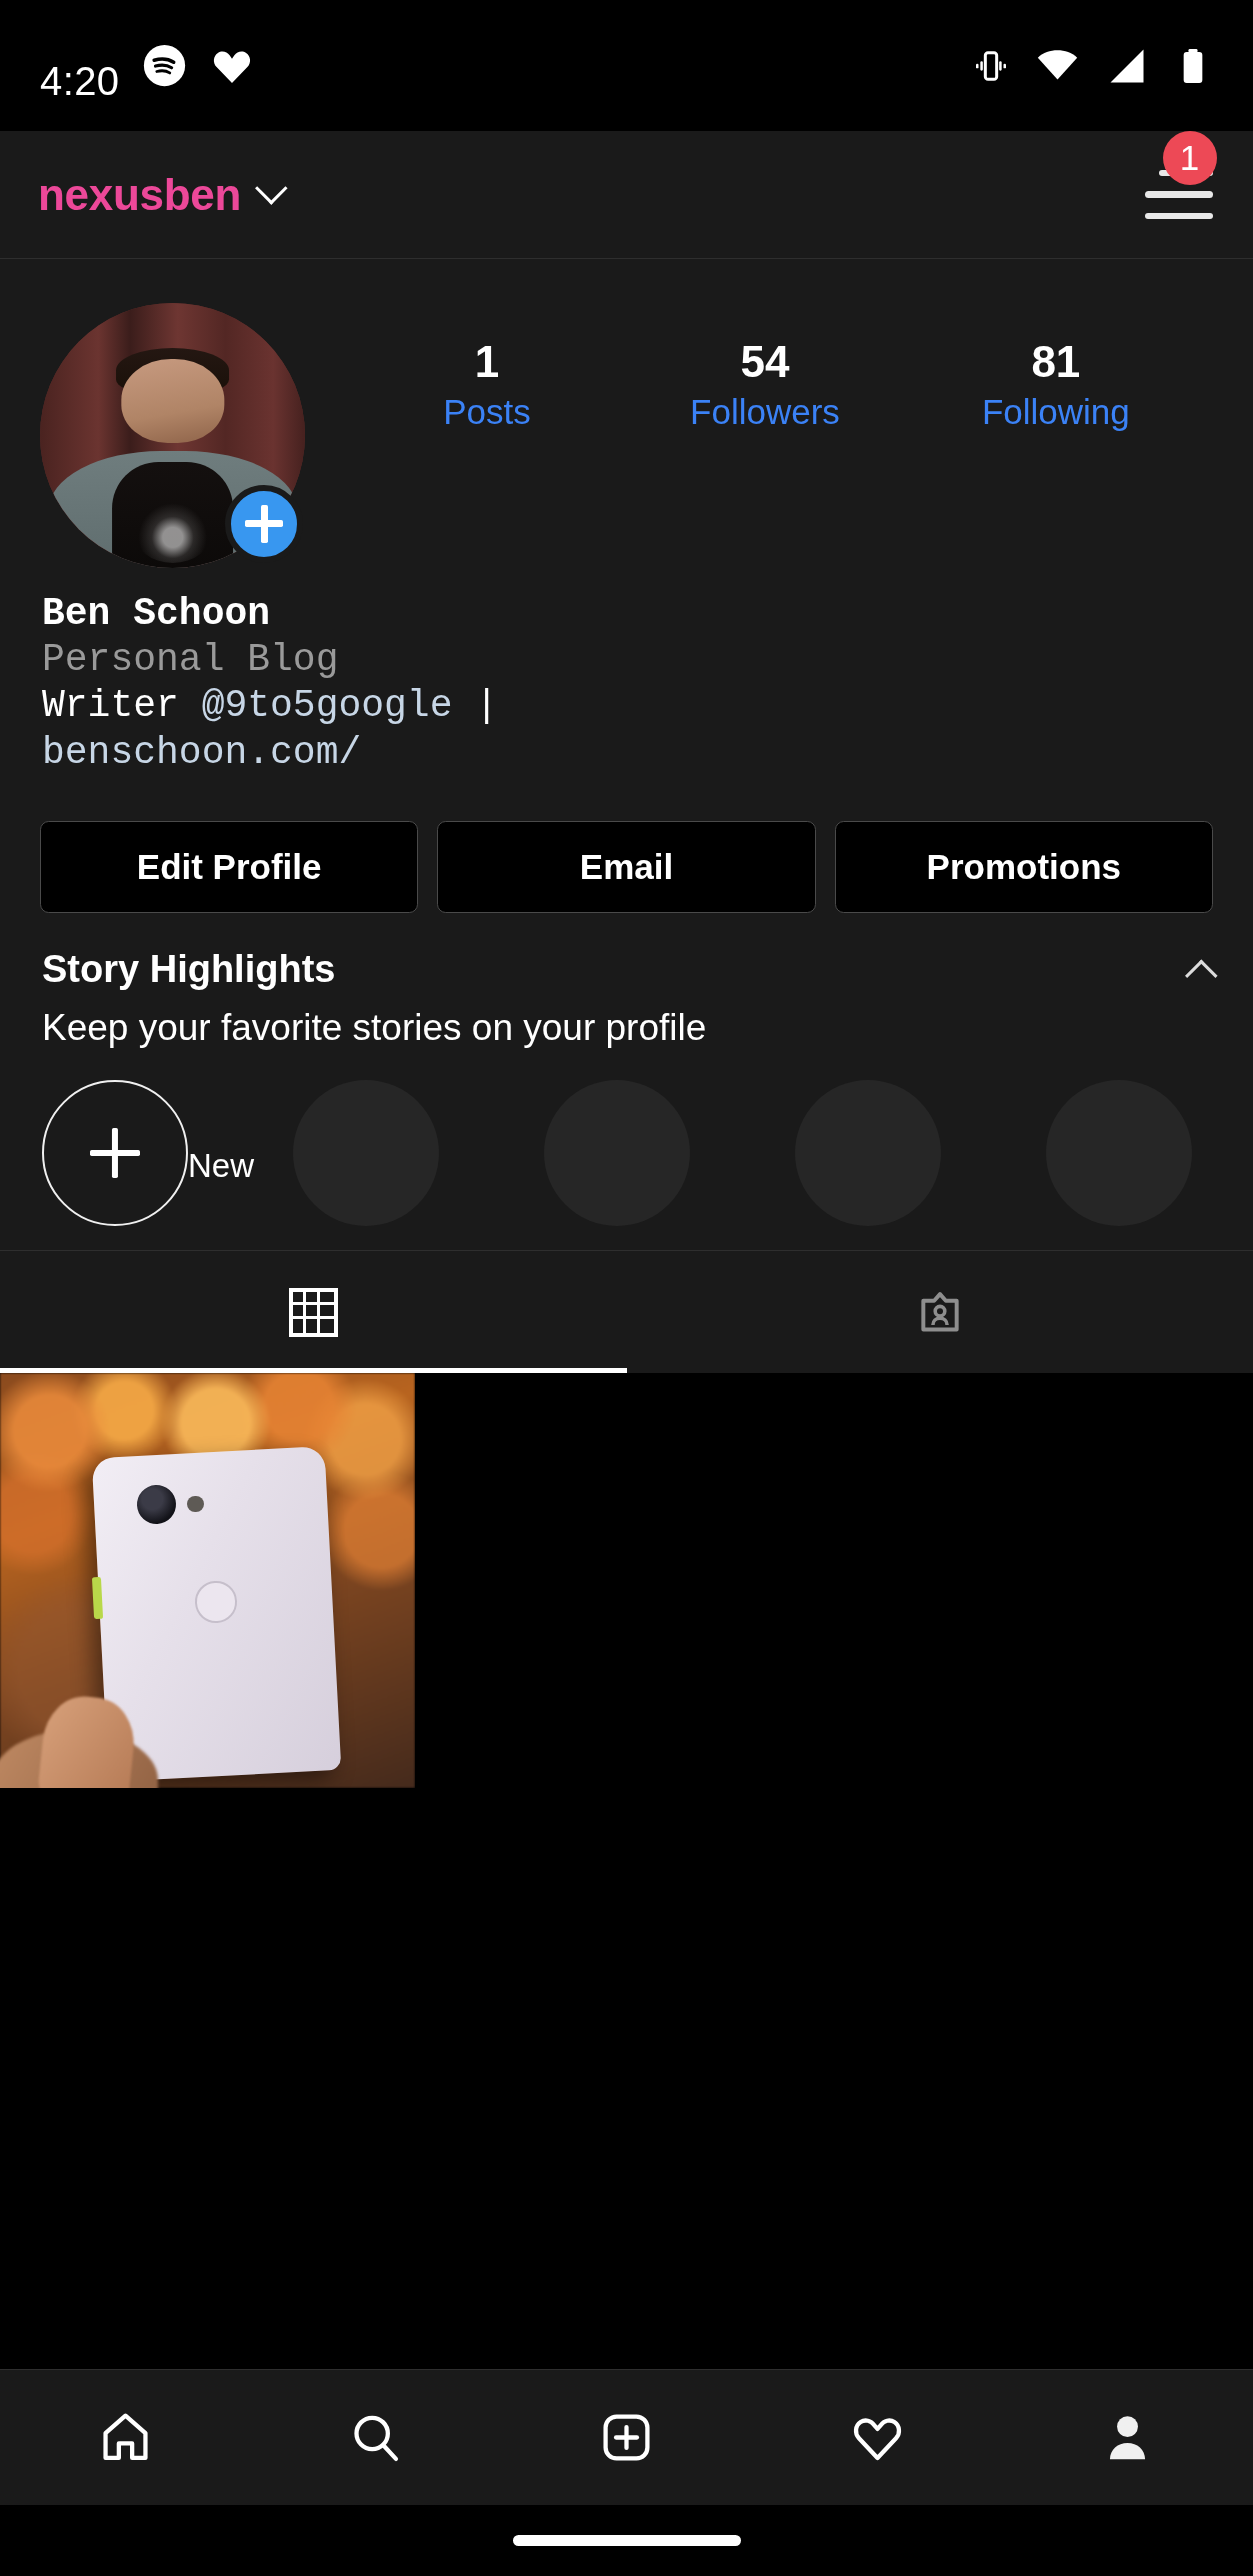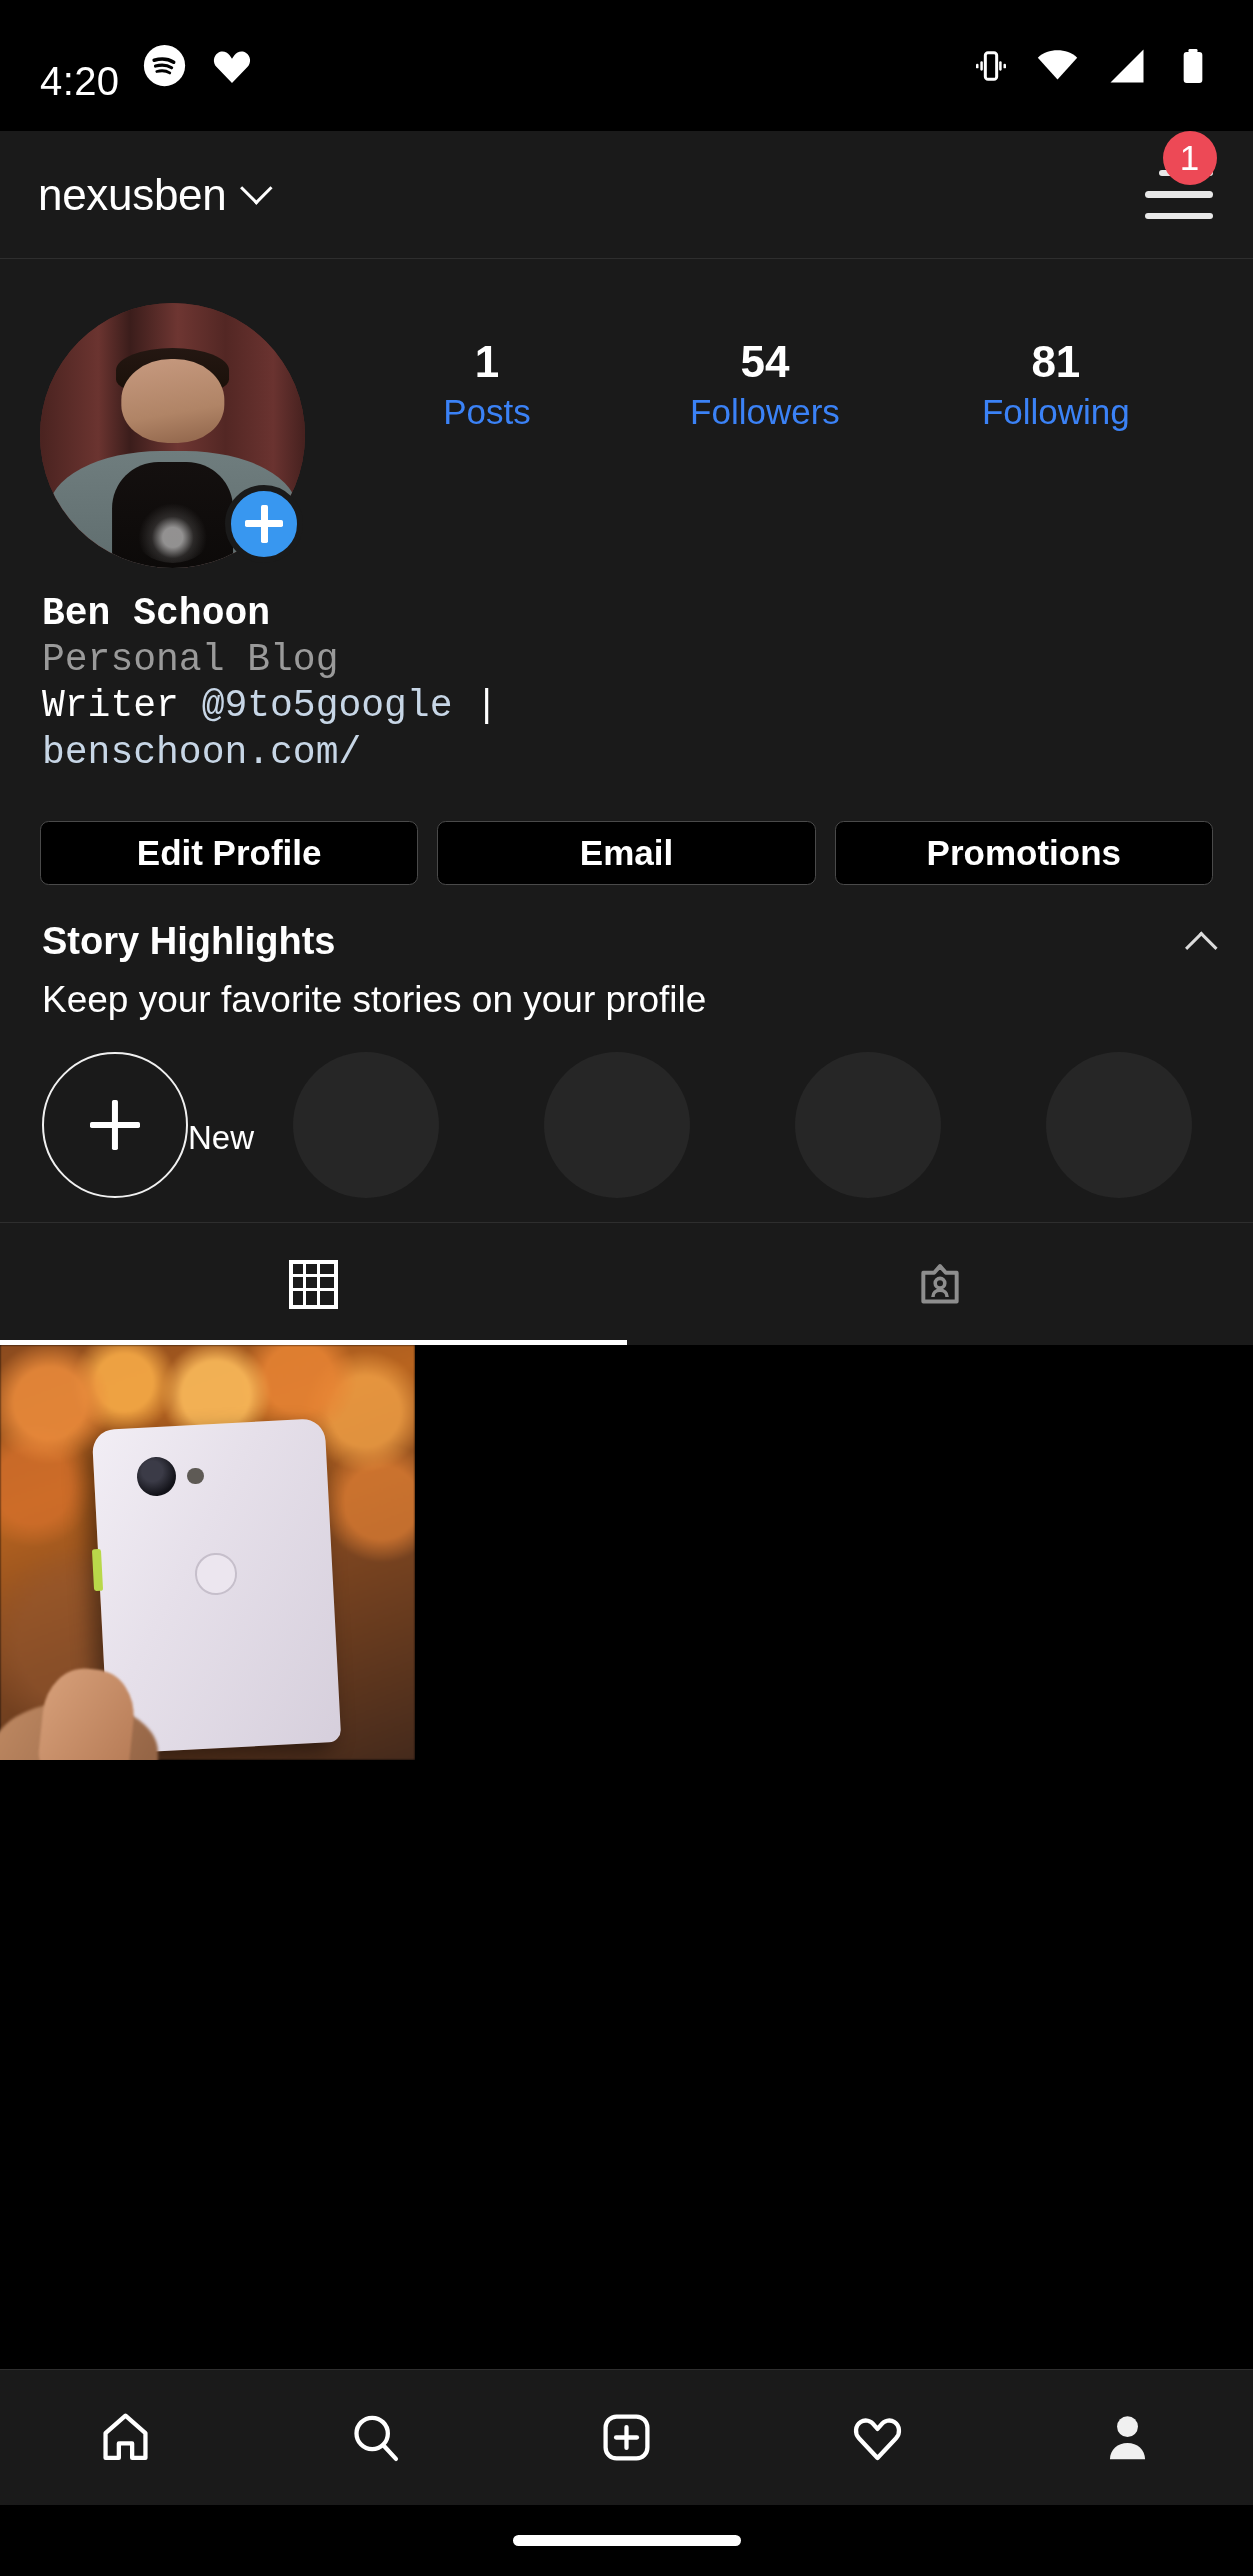--- a/index.html
+++ b/index.html
@@ -24,21 +24,21 @@
 
   
   .header {
     flex:0 0 128px; background:#1a1a1a;
     display:flex; align-items:center; justify-content:space-between;
     padding:0 40px 0 38px;
     border-bottom:0.9px solid #2e2e2e;
     position:relative;
   }
   .username-wrap { display:flex; align-items:center; gap:19px; }
-  .username { color:#ffffff; font-size:44px; font-weight:normal; letter-spacing:-0.3px; }
+  .username { color:#ec4899; font-size:44px; font-weight:bold; letter-spacing:-0.3px; }
   .chev-d { width:22.6px; height:22.6px; border-right:3.5px solid #fff; border-bottom:3.5px solid #fff;
             transform:rotate(45deg) translate(-4.4px,-4.4px); }
   .menu-btn { position:relative; width:87px; height:78px; display:flex; flex-direction:column;
               justify-content:center; align-items:flex-end; gap:15px; }
   .menu-btn i { display:block; height:6.1px; background:#e8e8e8; border-radius:3.5px; }
   .menu-btn i:nth-child(1){ width:54px; }
   .menu-btn i:nth-child(2){ width:68px; }
   .menu-btn i:nth-child(3){ width:68px; }
   .badge {
     position:absolute; top:-24.4px; right:-3.5px;
@@ -92,21 +92,21 @@
   
   .bio { padding:22.6px 40px 0 42px;font-family:Liberation Mono, monospace; }
   .bio-name { color:#fff; font-size:38px; font-weight:bold; line-height:1.22; }
   .bio-cat { color:#9a9a9a; font-size:38px; line-height:1.22; }
   .bio-text { font-size:38px; line-height:1.22; color:#fff; max-width:566px; }
   .bio-link { color:#c7d6e6; }
 
   
   .actions { display:flex; gap:19px; padding:45px 40px 0 40px; }
   .abtn {
-    flex:1; height:64px; background:#000;
+    flex:1; height:92px; background:#000;
     border:1.7px solid #4a4a4a; border-radius:8.7px;
     color:#fff; font-size:35px; font-weight:bold;
     display:flex; align-items:center; justify-content:center;
   }
 
   
   .sh-head { display:flex; align-items:center; justify-content:space-between; padding:35px 40px 0 42px; }
   .sh-title { color:#fff; font-size:38px; font-weight:bold; }
   .chev-u { width:22.6px; height:22.6px; border-left:3.5px solid #dcdcdc; border-top:3.5px solid #dcdcdc;
             transform:rotate(45deg) translate(4.4px,4.4px); }

